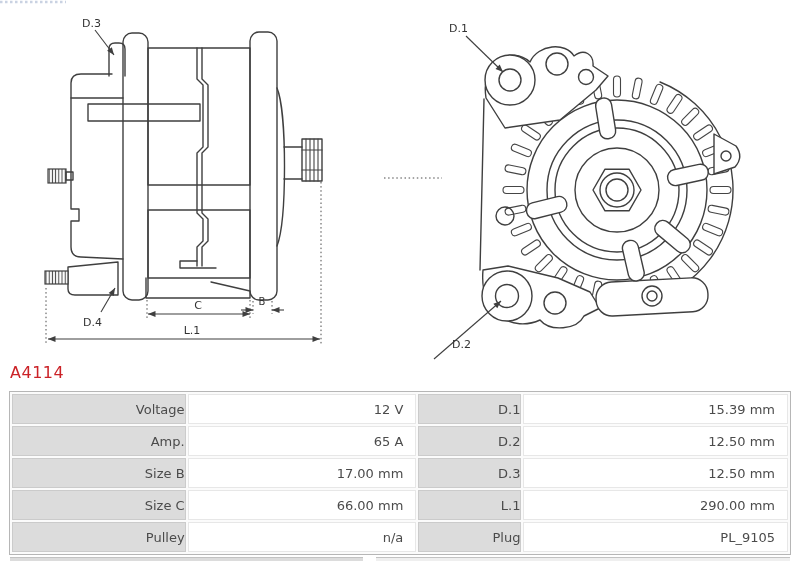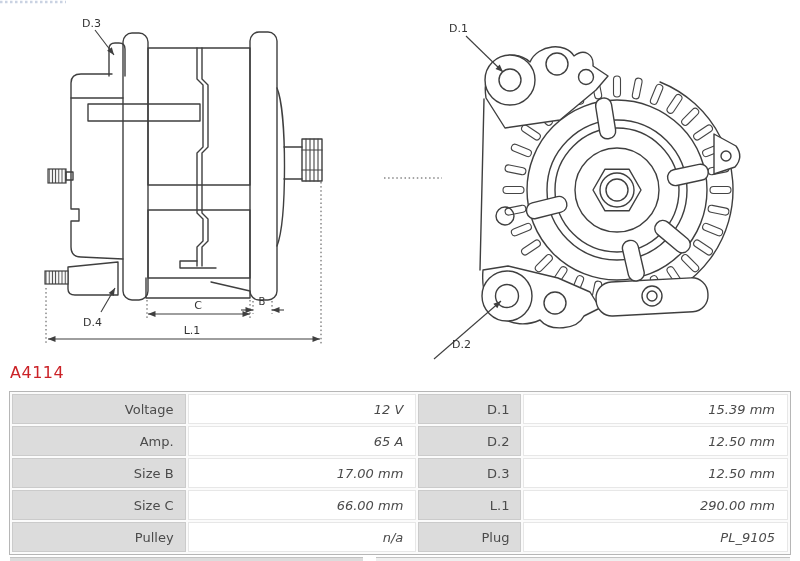--- a/index.html
+++ b/index.html
@@ -22,22 +22,22 @@
   }
   table.spec{
     position:absolute;left:9px;top:391px;width:782px;table-layout:fixed;
     border-collapse:separate;border-spacing:2px;border:1px solid #b6b6b6;
     background:#fbfbfb;
   }
   table.spec td{
     height:26px;font-size:13px;color:#4b4b4b;text-align:right;
     overflow:hidden;white-space:nowrap;vertical-align:middle;
   }
-  td.lbl{background:#dcdcdc;border:1px solid #cbcbcb;padding-right:11px;}
-  td.val{background:#ffffff;border:1px solid #e7e7e7;padding-right:12px;font-style:italic;}
+  td.lbl{background:#dcdcdc;border:1px solid #cbcbcb;padding-right:0;}
+  td.val{background:#ffffff;border:1px solid #e7e7e7;padding-right:12px;}
   .nextrow{position:absolute;top:557px;height:6px;border-top:1px solid #c2c2c2;}
   .nextrow.a{left:10px;width:353px;background:#dcdcdc;}
   .nextrow.b{left:376px;width:414px;background:#efefef;}
 </style>
 </head>
 <body>
 
 
 
 

